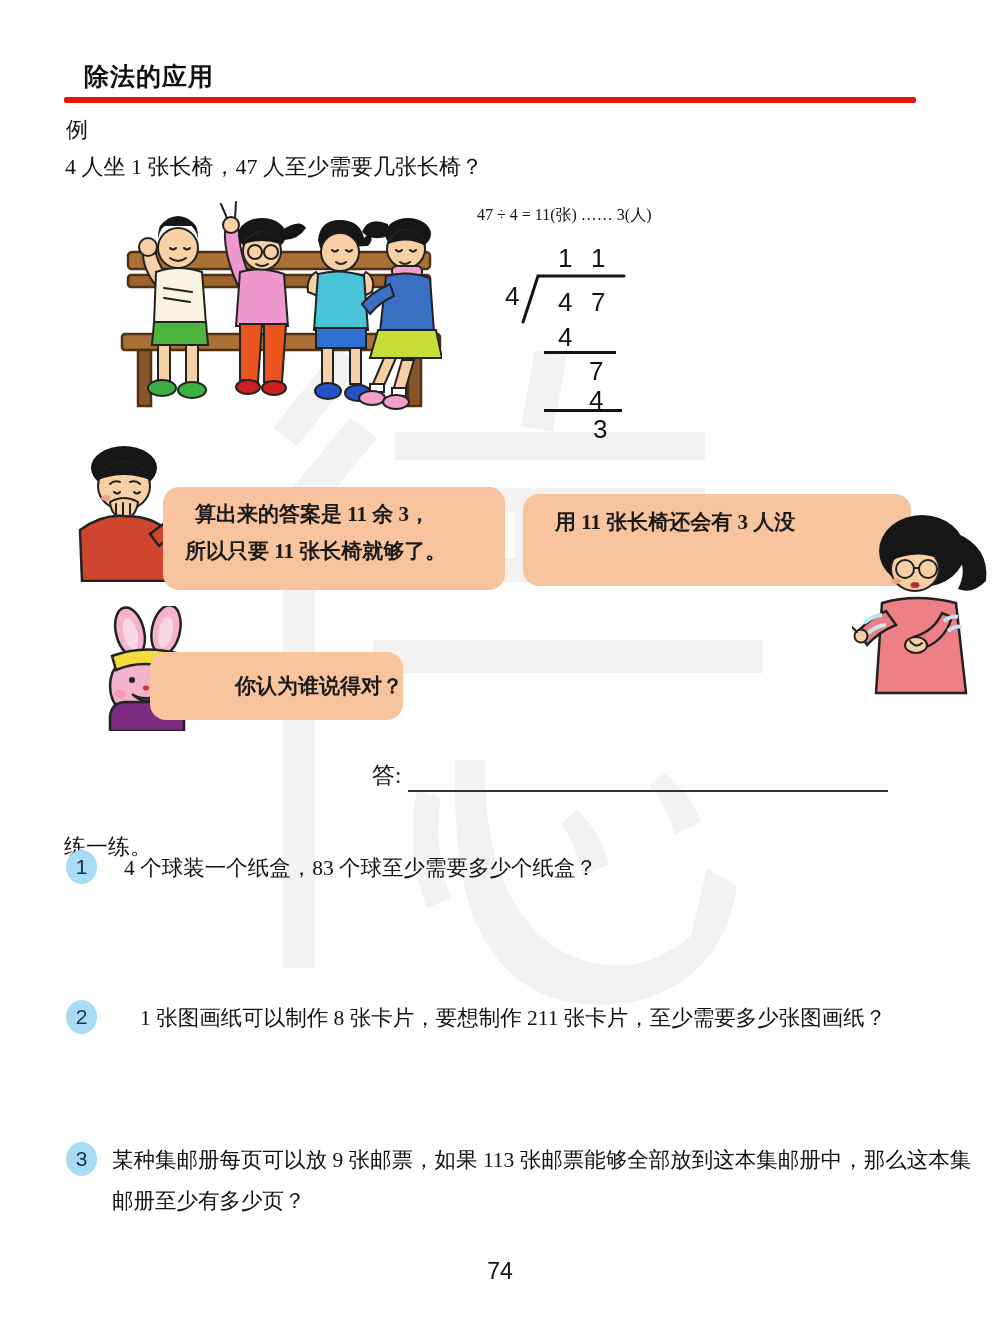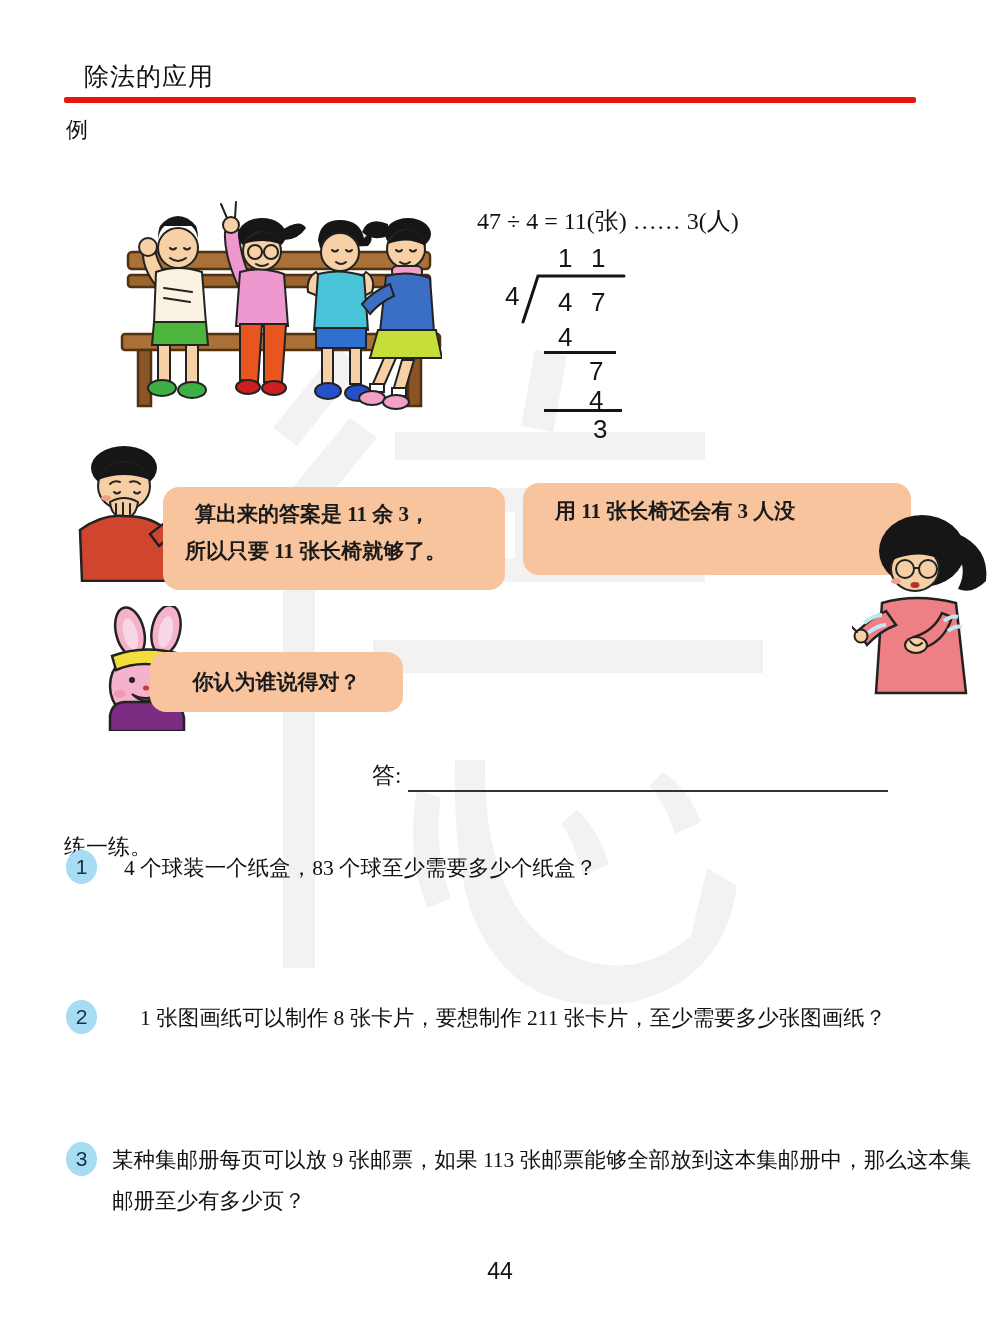--- a/index.html
+++ b/index.html
@@ -3,21 +3,21 @@
 <meta charset="utf-8">
 <style>
   html,body{margin:0;padding:0;background:#888;}
   .page{
     position:relative;width:1000px;height:1336px;margin:0 auto;
     background:#ffffff;overflow:hidden;
     font-family:"Liberation Serif","DejaVu Serif",serif;color:#111;
   }
   .abs{position:absolute;}
   .sans{font-family:"Liberation Sans","DejaVu Sans",sans-serif;}
-  .title{font-size:25px;font-weight:normal;letter-spacing:1px;padding-left:20px;}
+  .title{font-size:25px;font-weight:bold;letter-spacing:1px;padding-left:20px;}
   .red-rule{background:#e8150c;height:6px;border-radius:2px;}
   .kai{font-size:22px;}
   .bubble{background:#f8c49e;border-radius:16px;}
   .bubble-text{font-size:21px;font-weight:bold;line-height:37px;color:#1a1a1a;}
   .div-digit{font-size:26px;font-family:"Liberation Sans","DejaVu Sans",sans-serif;color:#141414;}
   .div-rule{background:#141414;height:3px;}
   .badge{
     width:31px;height:34px;border-radius:50%;background:#a7dcf4;
     display:flex;align-items:center;justify-content:center;
     font-family:"Liberation Sans","DejaVu Sans",sans-serif;
@@ -50,20 +50,21 @@
       <rect x="272" y="192" width="58" height="46"></rect>
       <rect x="354" y="192" width="58" height="46"></rect>
       <rect x="436" y="192" width="58" height="46"></rect>
     </g>
   </svg>
 
   <div class="abs title sans" style="left:64px;top:60px;">除法的应用</div>
   <div class="abs red-rule" style="left:64px;top:97px;width:852px;"></div>
 
   <div class="abs kai" style="left:66px;top:115px;">例</div>
+  <div class="abs kai" style="left:65px;top:152px;">4 人坐 1 张长椅，47 人至少需要几张长椅？</div>
 
   <svg class="abs" style="left:112px;top:192px;" width="330" height="240" viewBox="0 0 330 240">
 
     <g stroke="#52310f" stroke-width="2.5">
       <rect x="16" y="60" width="302" height="17" rx="4" fill="#a97038"></rect>
       <rect x="16" y="83" width="302" height="12" rx="3" fill="#9c6530"></rect>
       <rect x="10" y="142" width="318" height="16" rx="3" fill="#a97038"></rect>
       <rect x="26" y="158" width="13" height="56" fill="#8a5526"></rect>
       <rect x="296" y="158" width="13" height="56" fill="#8a5526"></rect>
     </g>
@@ -127,21 +128,21 @@
       <path d="M266,138 L324,138 L330,166 L258,166 Z" fill="#c7dd3a"></path>
       <path d="M272,166 L284,166 L270,198 L260,194 Z" fill="#f8d0a6"></path>
       <path d="M290,168 L302,168 L292,202 L281,199 Z" fill="#f8d0a6"></path>
       <rect x="258" y="192" width="14" height="8" fill="#fff"></rect>
       <rect x="280" y="196" width="14" height="8" fill="#fff"></rect>
       <ellipse cx="260" cy="206" rx="13" ry="7" fill="#f2a0c8"></ellipse>
       <ellipse cx="284" cy="210" rx="13" ry="7" fill="#f2a0c8"></ellipse>
     </g>
   </svg>
 
-  <div class="abs" style="left:477px;top:205px;font-size:24px;">47 ÷ 4 = 11(张) …… 3(人)</div>
+  <div class="abs" style="left:477px;top:205px;font-size:16px;">47 ÷ 4 = 11(张) …… 3(人)</div>
 
   <div>
     <span class="abs div-digit" style="left:558px;top:243px;">1</span>
     <span class="abs div-digit" style="left:591px;top:243px;">1</span>
     <svg class="abs" style="left:518px;top:272px;" width="110" height="54" viewBox="0 0 110 54">
       <path d="M106,4 L20,4 Q13,26 5,50" fill="none" stroke="#141414" stroke-width="3" stroke-linecap="round"></path>
     </svg>
     <span class="abs div-digit" style="left:505px;top:281px;">4</span>
     <span class="abs div-digit" style="left:558px;top:287px;">4</span>
     <span class="abs div-digit" style="left:591px;top:287px;">7</span>
@@ -167,21 +168,21 @@
     <path class="ln" d="M123,70 L130,62"></path>
   </svg>
 
   <div class="abs bubble" style="left:163px;top:487px;width:342px;height:103px;">
     <div class="bubble-text" style="padding:9px 0 0 32px;">
       <div>算出来的答案是 11 余 3，</div>
       <div style="margin-left:-10px;">所以只要 11 张长椅就够了。</div>
     </div>
   </div>
 
-  <div class="abs bubble" style="left:523px;top:483px;width:388px;height:92px;">
+  <div class="abs bubble" style="left:523px;top:494px;width:388px;height:92px;">
     <div class="bubble-text" style="padding:10px 0 0 32px;">
       <div>用 11 张长椅还会有 3 人没</div>
     </div>
   </div>
 
   <svg class="abs" style="left:852px;top:505px;" width="140" height="190" viewBox="0 0 140 190">
     <ellipse cx="70" cy="46" rx="43" ry="36" fill="#161616"></ellipse>
     <path d="M104,28 Q138,42 134,76 Q120,90 106,84 Q118,60 100,44 Z" fill="#161616"></path>
     <ellipse cx="63" cy="64" rx="24" ry="22" fill="#f6cfa4" stroke="#222" stroke-width="2"></ellipse>
     <path d="M38,56 Q46,34 66,34 Q86,36 88,54 Q64,44 38,56 Z" fill="#161616"></path>
@@ -213,21 +214,21 @@
       <path d="M46,110 Q48,96 62,96 L104,96 Q118,98 120,112 L120,125 L46,125 Z" fill="#7b2d84"></path>
     </g>
     <circle cx="68" cy="74" r="3" fill="#222"></circle>
     <circle cx="96" cy="74" r="3" fill="#222"></circle>
     <ellipse cx="82" cy="82" rx="3" ry="2.5" fill="#cc3333"></ellipse>
     <path d="M68,88 Q82,102 96,88 Q82,96 68,88 Z" fill="#b03030" stroke="#222" stroke-width="2"></path>
     <ellipse cx="56" cy="88" rx="6" ry="4" fill="#f09ab8"></ellipse>
     <ellipse cx="108" cy="88" rx="6" ry="4" fill="#f09ab8"></ellipse>
   </svg>
 
-  <div class="abs bubble" style="left:150px;top:652px;width:253px;height:60px;display:flex;align-items:center;justify-content:center;">
+  <div class="abs bubble" style="left:150px;top:652px;width:253px;height:68px;display:flex;align-items:center;justify-content:flex-end;">
     <div class="bubble-text" style="line-height:24px;">你认为谁说得对？</div>
   </div>
 
   <div class="abs" style="left:372px;top:760px;font-size:23px;">答:</div>
   <div class="abs answer-line" style="left:408px;top:762px;width:480px;height:28px;"></div>
 
   <div class="abs kai" style="left:64px;top:800px;margin-top:32px;">练一练。</div>
 
   <div>
     <div class="abs badge" style="left:66px;top:850px;">1</div>
@@ -237,15 +238,15 @@
   <div>
     <div class="abs badge" style="left:66px;top:1000px;">2</div>
     <div class="abs prob-text" style="left:112px;top:998px;width:870px;margin-left:28px;">1 张图画纸可以制作 8 张卡片，要想制作 211 张卡片，至少需要多少张图画纸？</div>
   </div>
 
   <div>
     <div class="abs badge" style="left:66px;top:1142px;">3</div>
     <div class="abs prob-text" style="left:112px;top:1140px;width:865px;">某种集邮册每页可以放 9 张邮票，如果 113 张邮票能够全部放到这本集邮册中，那么这本集邮册至少有多少页？</div>
   </div>
 
-  <div class="abs sans" style="left:0;top:1258px;width:1000px;text-align:center;font-size:23px;">44</div>
+  <div class="abs sans" style="left:0;top:1258px;width:1000px;text-align:center;font-size:23px;">74</div>
 
 </div>
 
 </body></html>

